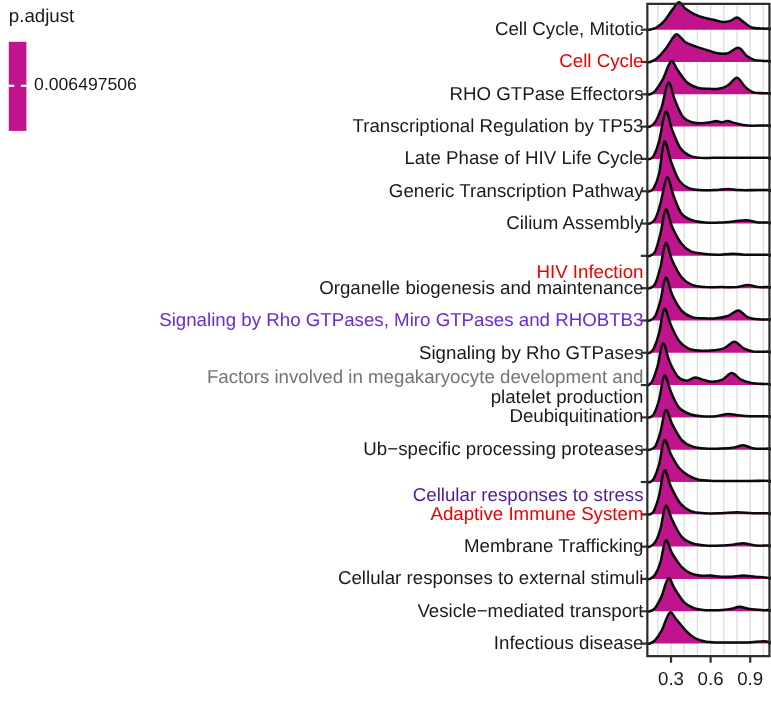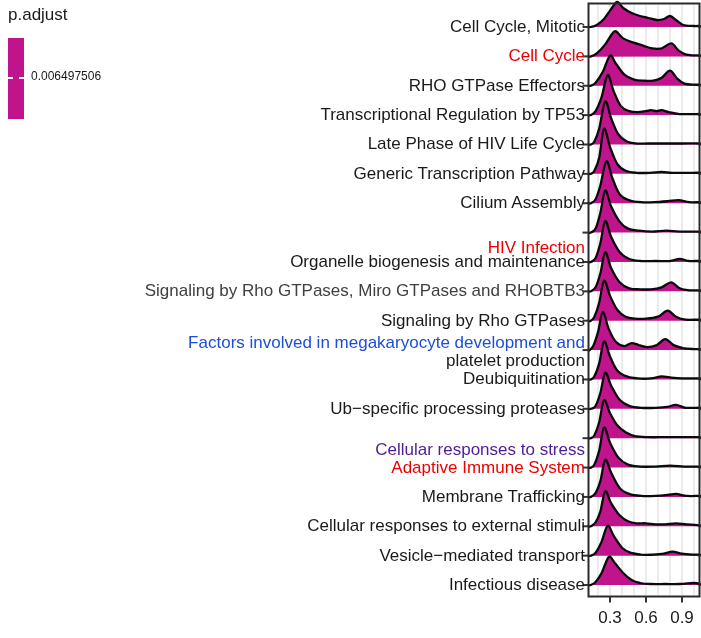--- a/index.html
+++ b/index.html
@@ -9,21 +9,21 @@
   }
   svg{position:absolute;left:0;top:0;}
   .legend{position:absolute;left:0;top:0;}
   .legend-title{
     position:absolute;left:8px;top:5px;font-size:17px;color:#1a1a1a;white-space:nowrap;
   }
   .legend-bar{position:absolute;left:8px;top:38px;width:16px;height:81px;}
   .legend-tick-left{position:absolute;left:8px;top:77px;width:5px;height:2px;background:#ffffff;}
   .legend-tick-right{position:absolute;left:19px;top:77px;width:5px;height:2px;background:#ffffff;}
   .legend-value{
-    position:absolute;left:31px;top:69px;font-size:12px;color:#1a1a1a;white-space:nowrap;
+    position:absolute;left:31px;top:69px;font-size:16px;color:#1a1a1a;white-space:nowrap;
   }
   .ylabels{position:absolute;left:0;top:0;width:701px;height:474px;pointer-events:none;}
   .ylabel{
     position:absolute;right:116px;text-align:right;font-size:17px;line-height:20px;
     white-space:nowrap;color:#1a1a1a;
   }
   .ylabel.twoline{line-height:17.5px;}
   .ylabel span{display:block;}
 </style>
 </head>
@@ -93,24 +93,24 @@
   <div class="ylabels" id="ylabels">
       <div class="ylabel" style="color: rgb(26, 26, 26); top: 17px;">Cell Cycle, Mitotic</div>
       <div class="ylabel" style="color: rgb(238, 0, 0); top: 46.37px;">Cell Cycle</div>
       <div class="ylabel" style="color: rgb(26, 26, 26); top: 75.74px;">RHO GTPase Effectors</div>
       <div class="ylabel" style="color: rgb(26, 26, 26); top: 105.11px;">Transcriptional Regulation by TP53</div>
       <div class="ylabel" style="color: rgb(26, 26, 26); top: 134.48px; margin-left: 44px;">Late Phase of HIV Life Cycle</div>
       <div class="ylabel" style="color: rgb(26, 26, 26); top: 163.85px;">Generic Transcription Pathway</div>
       <div class="ylabel" style="color: rgb(26, 26, 26); top: 193.22px;">Cilium Assembly</div>
       <div class="ylabel" style="color: rgb(238, 0, 0); top: 238px;">HIV Infection</div>
       <div class="ylabel" style="color: rgb(26, 26, 26); top: 251.96px;">Organelle biogenesis and maintenance</div>
-      <div class="ylabel" style="color: #404040; top: 281.33px;">Signaling by Rho GTPases, Miro GTPases and RHOBTB3</div>
+      <div class="ylabel" style="color: #6d28d9; top: 281.33px;">Signaling by Rho GTPases, Miro GTPases and RHOBTB3</div>
       <div class="ylabel" style="color: rgb(26, 26, 26); top: 310.7px;">Signaling by Rho GTPases</div>
       <div class="ylabel twoline" style="top: 334.07px;">
-        <span style="color: #1d4ed8; margin-left: 20px;">Factors involved in megakaryocyte development and</span>
+        <span style="color: #737373; margin-left: 20px;">Factors involved in megakaryocyte development and</span>
         <span style="color: rgb(26, 26, 26);">platelet production</span>
       </div>
       <div class="ylabel" style="color: rgb(26, 26, 26); top: 369.44px;">Deubiquitination</div>
       <div class="ylabel" style="color: rgb(26, 26, 26); top: 398.81px;">Ub−specific processing proteases</div>
       <div class="ylabel" style="color: #4c1d95; top: 428.18px; margin-top: 12px;">Cellular responses to stress</div>
       <div class="ylabel" style="color: rgb(238, 0, 0); top: 457.55px;">Adaptive Immune System</div>
       <div class="ylabel" style="color: rgb(26, 26, 26); top: 486.92px;">Membrane Trafficking</div>
       <div class="ylabel" style="color: rgb(26, 26, 26); top: 516.29px;">Cellular responses to external stimuli</div>
       <div class="ylabel" style="color: rgb(26, 26, 26); top: 575.03px;">Infectious disease</div>
       <div class="ylabel" style="color: rgb(26, 26, 26); top: 545.66px;">Vesicle−mediated transport</div>

